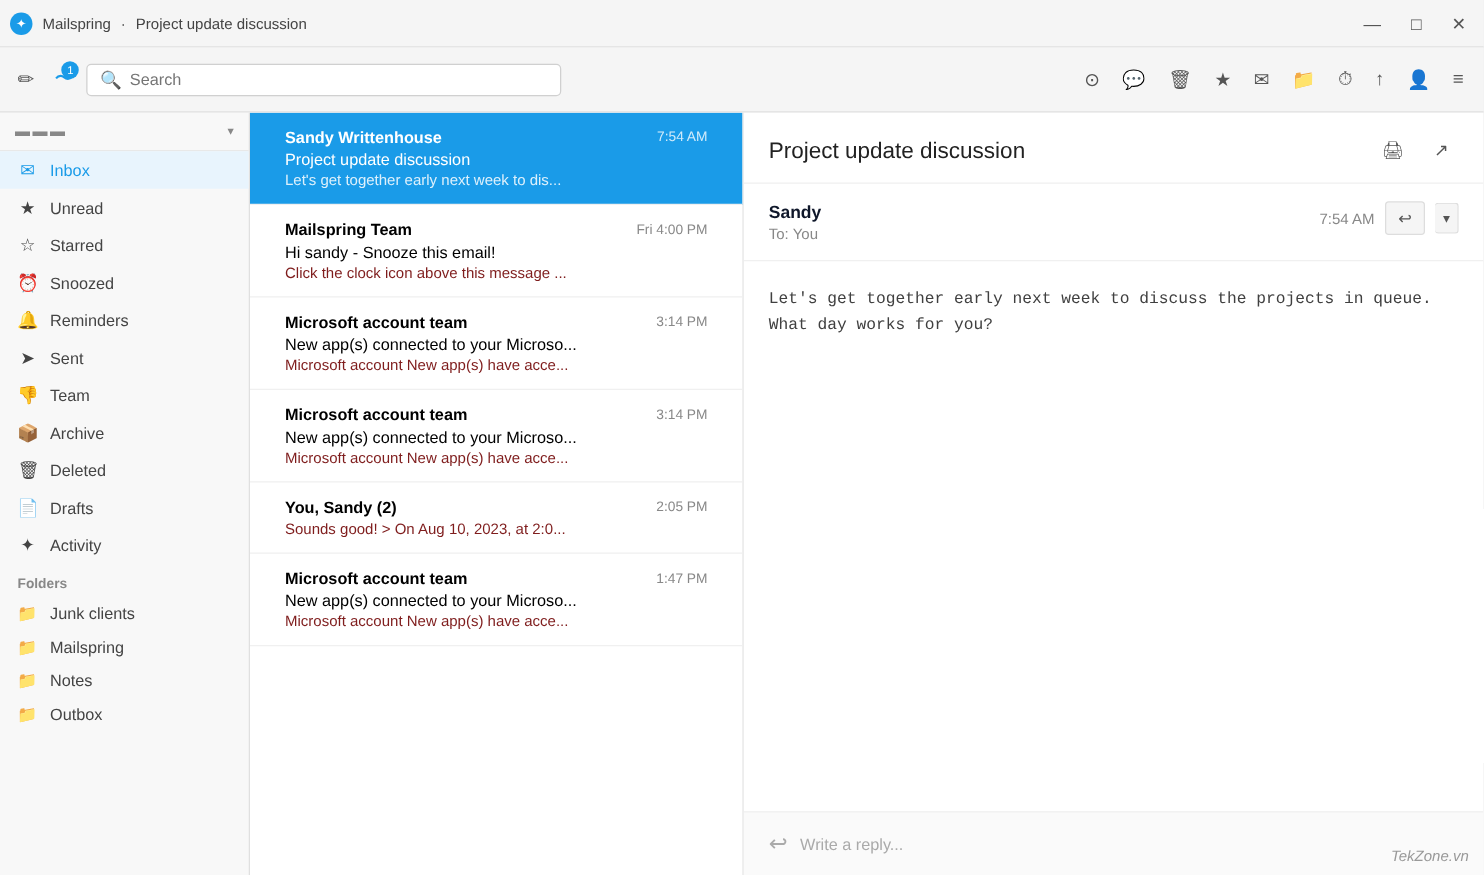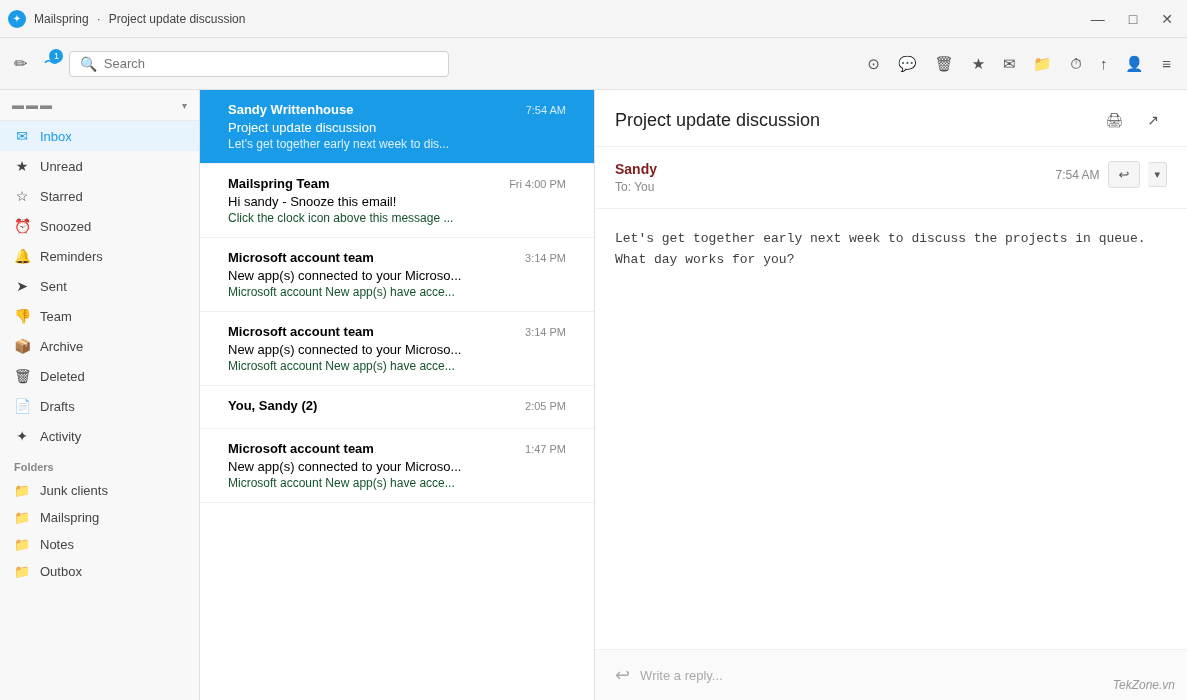--- a/index.html
+++ b/index.html
@@ -42,34 +42,34 @@
 
     
     .email-list { width: 395px; background: white; border-right: 1px solid #e0e0e0; overflow-y: auto; display: flex; flex-direction: column; }
     .email-item { padding: 12px 28px; border-bottom: 1px solid #f0f0f0; cursor: pointer; }
     .email-item.selected { background: #1a9be8; color: white; }
     .email-item-header { display: flex; justify-content: space-between; align-items: center; margin-bottom: 3px; }
     .email-sender { font-weight: 600; font-size: 13px; }
     .email-time { font-size: 11px; color: #888; }
     .email-item.selected .email-time { color: rgba(255,255,255,0.8); }
     .email-subject { font-size: 13px; margin-bottom: 2px; }
-    .email-preview { font-size: 12px; color: #14532d; white-space: nowrap; overflow: hidden; text-overflow: ellipsis; }
+    .email-preview { font-size: 12px; color: #7f1d1d; white-space: nowrap; overflow: hidden; text-overflow: ellipsis; }
     .email-item.selected .email-preview { color: rgba(255,255,255,0.85); }
     .email-item.selected .email-sender { color: white; }
     .email-item.selected .email-subject { color: white; }
 
     
     .email-detail { flex: 1; background: white; display: flex; flex-direction: column; overflow: hidden; }
     .email-detail-header { display: flex; align-items: center; justify-content: space-between; padding: 16px 20px 12px; border-bottom: 1px solid #f0f0f0; }
     .email-detail-subject { font-size: 18px; font-weight: 400; color: #222; }
     .email-detail-actions { display: flex; gap: 8px; }
     .detail-action-btn { background: none; border: none; cursor: pointer; padding: 6px 8px; color: #555; font-size: 14px; }
     .email-meta { display: flex; align-items: flex-start; padding: 14px 20px; border-bottom: 1px solid #f0f0f0; gap: 16px; }
     .email-meta-left { flex: 1; }
-    .email-from { font-size: 14px; font-weight: 600; color: #7f1d1d; margin-bottom: 3px; }
+    .email-from { font-size: 14px; font-weight: 600; color: #0f172a; margin-bottom: 3px; }
     .email-to { font-size: 12px; color: #888; }
     .email-meta-right { display: flex; align-items: center; gap: 8px; }
     .email-meta-time { font-size: 12px; color: #888; }
     .reply-btn { background: #f5f5f5; border: 1px solid #ddd; border-radius: 3px; cursor: pointer; padding: 5px 10px; font-size: 13px; color: #555; }
     .reply-dropdown { background: #f5f5f5; border: 1px solid #ddd; border-radius: 3px; cursor: pointer; padding: 5px 6px; font-size: 11px; color: #555; border-left: none; }
     .email-body { padding: 20px; flex: 1; font-family: 'Courier New', monospace; font-size: 13px; line-height: 1.6; color: #404040; }
     .reply-area { padding: 14px 20px; border-top: 1px solid #f0f0f0; background: #fafafa; display: flex; align-items: center; gap: 10px; }
     .reply-icon { color: #aaa; font-size: 18px; }
     .reply-placeholder { color: #aaa; font-size: 13px; }
 
@@ -224,20 +224,21 @@
       <span class="email-time">3:14 PM</span>
     </div>
     <div class="email-subject">New app(s) connected to your Microso...</div>
     <div class="email-preview">Microsoft account New app(s) have acce...</div>
   </div>
       <div class="email-item">
     <div class="email-item-header">
       <span class="email-sender">You, Sandy (2)</span>
       <span class="email-time">2:05 PM</span>
     </div>
+    <div class="email-preview">Sounds good! &gt; On Aug 10, 2023, at 2:0...</div>
   </div>
       <div class="email-item">
     <div class="email-item-header">
       <span class="email-sender">Microsoft account team</span>
       <span class="email-time">1:47 PM</span>
     </div>
     <div class="email-subject">New app(s) connected to your Microso...</div>
     <div class="email-preview">Microsoft account New app(s) have acce...</div>
   </div>
     </div>

